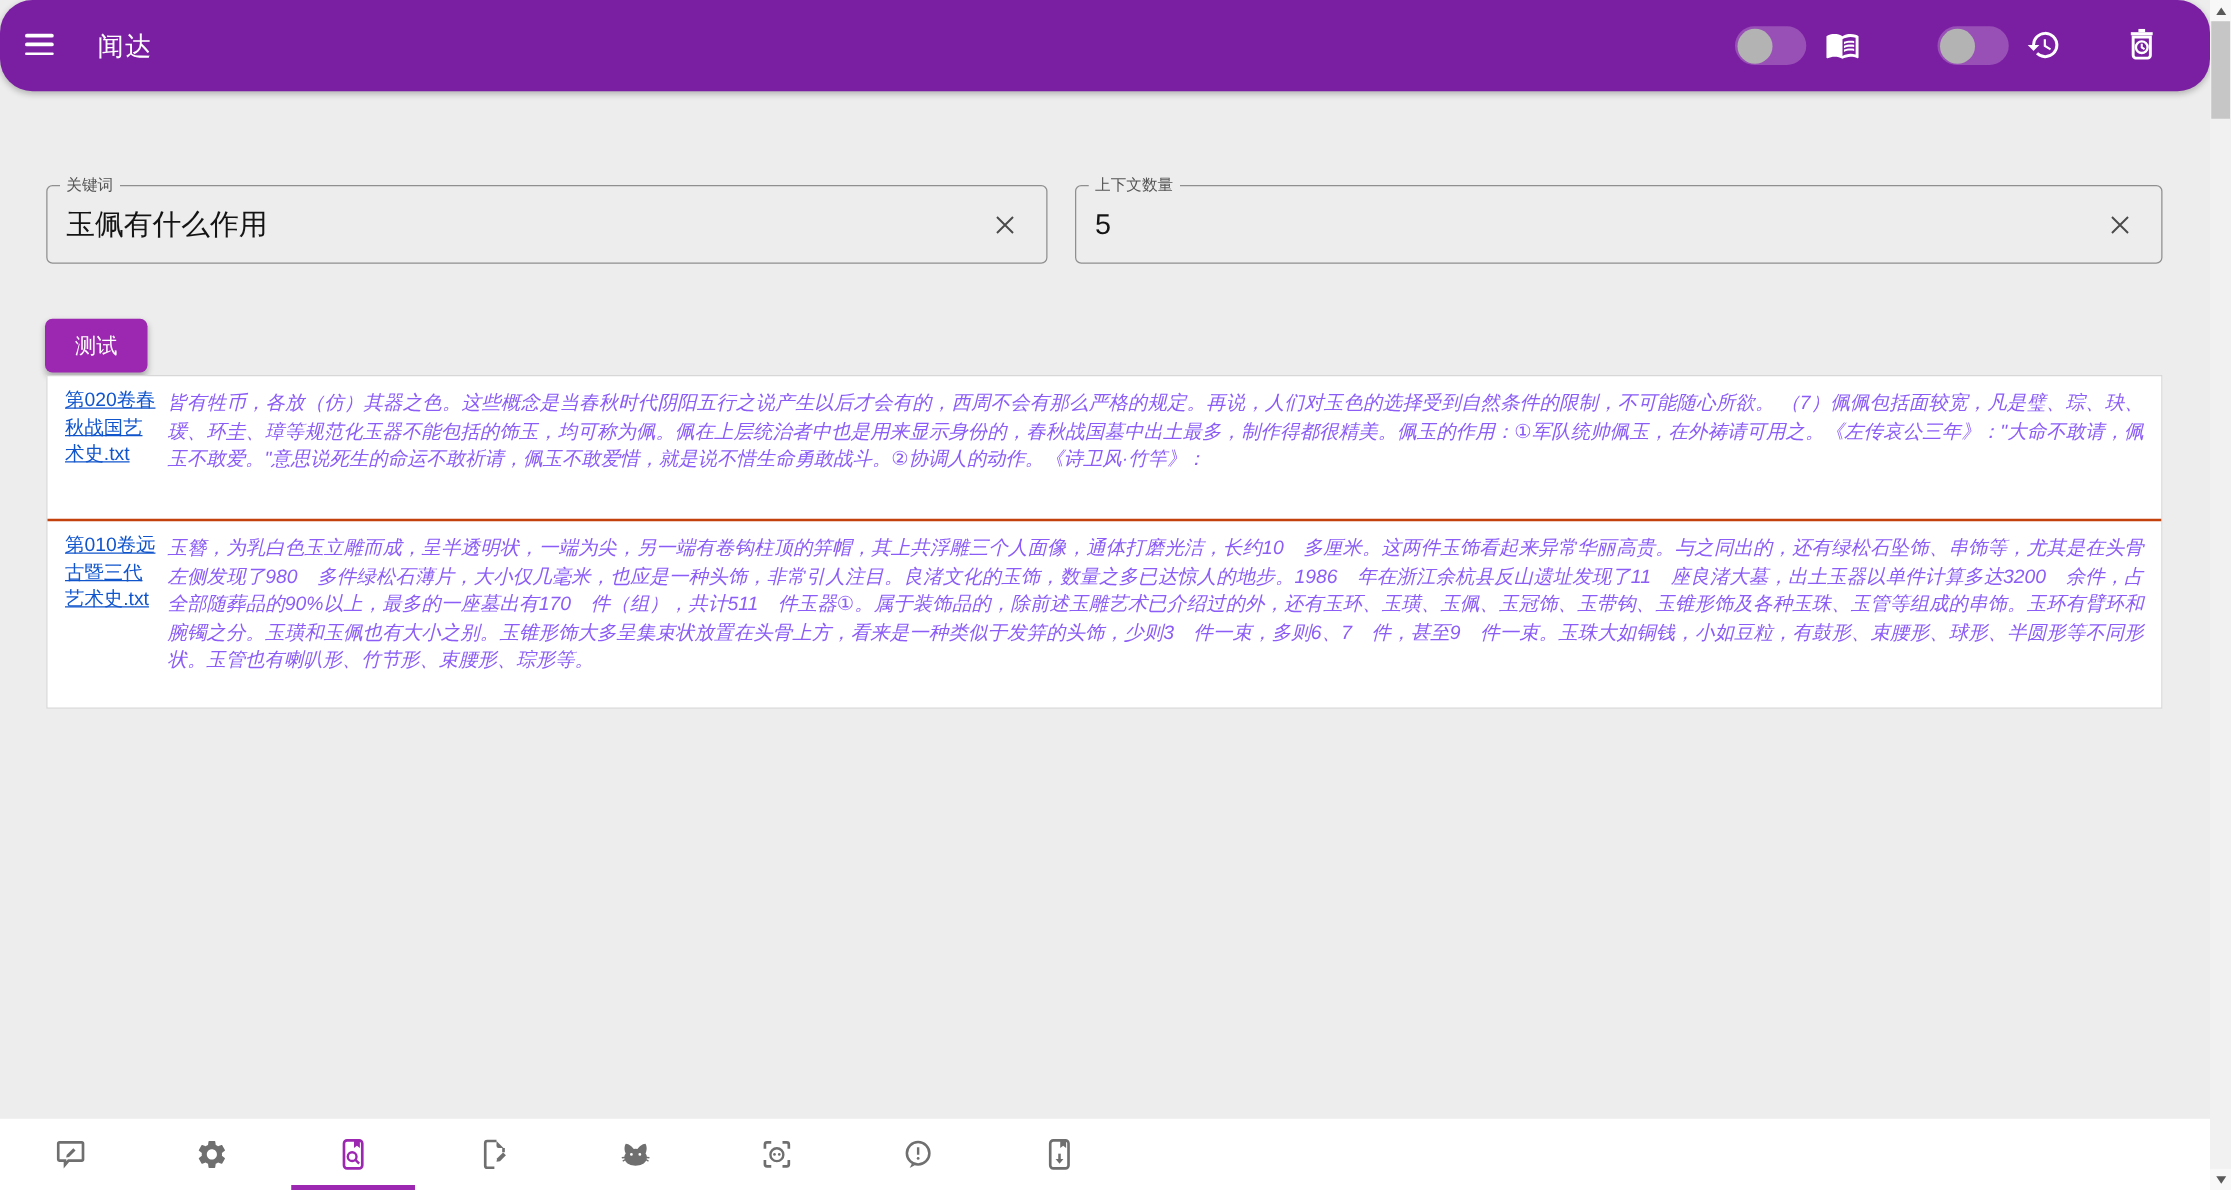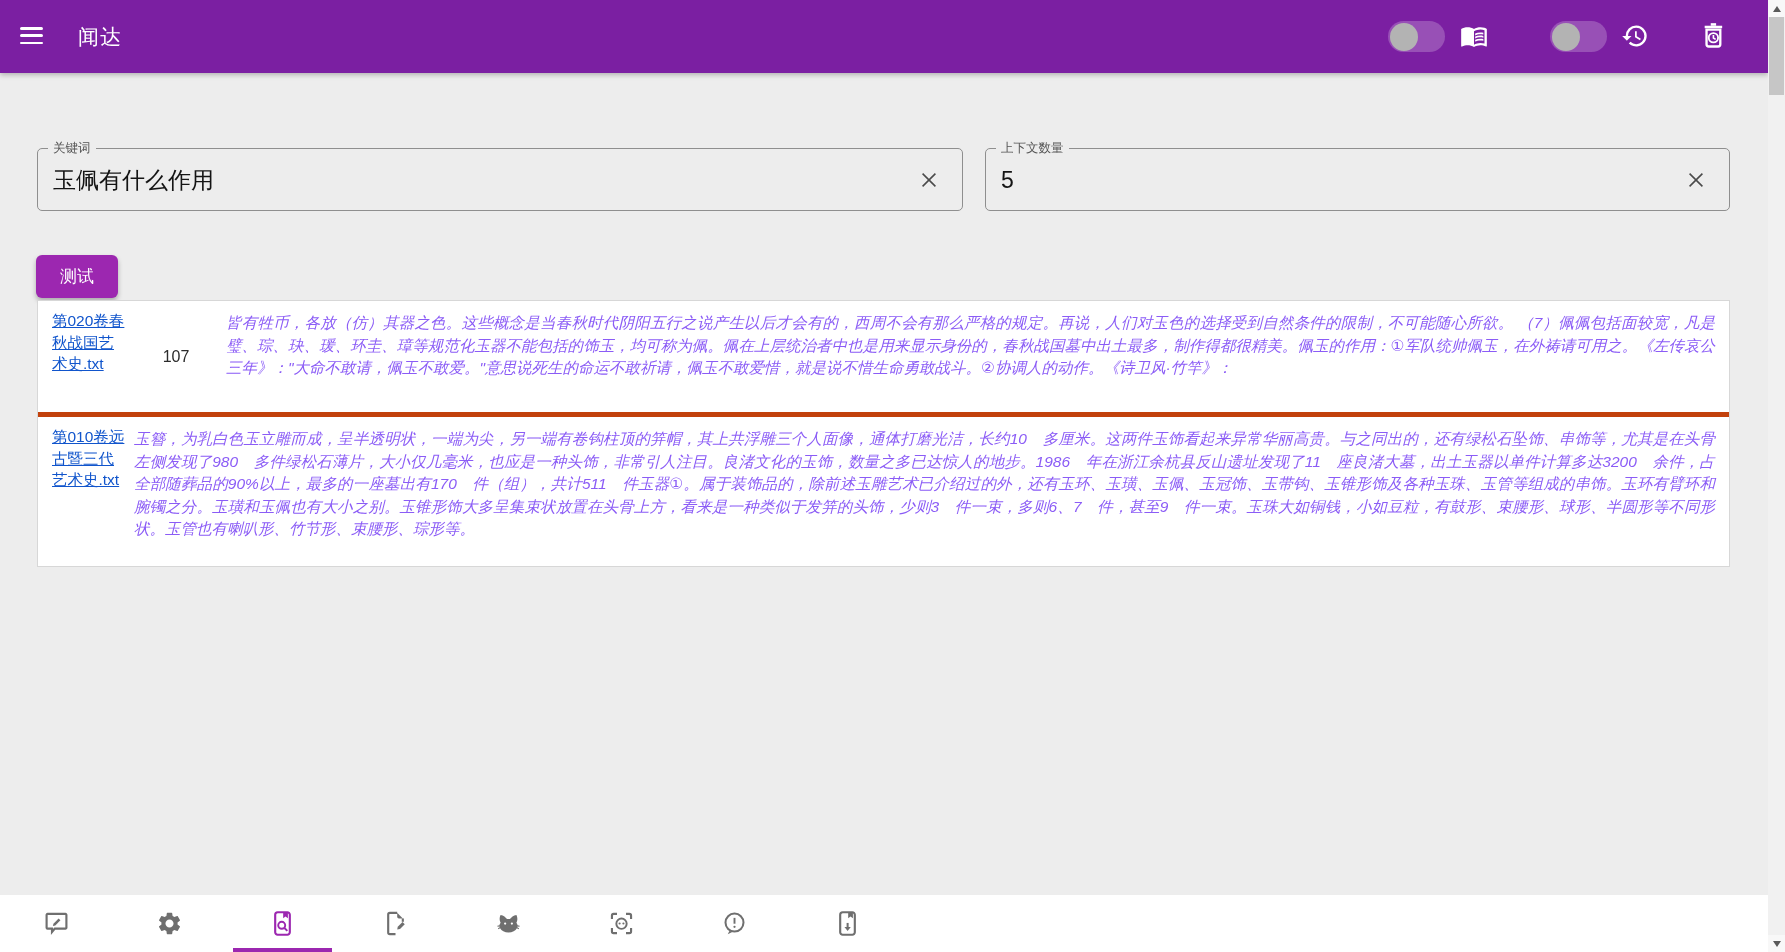--- a/index.html
+++ b/index.html
@@ -7,54 +7,54 @@
   body {
     width:1785px; height:952px; position:relative; overflow:hidden;
     background:#ededed;
     font-family:"Liberation Sans","DejaVu Sans",sans-serif;
     color:#1a1a1a;
   }
 
   
   .app-header {
     position:absolute; top:0; left:0; width:1768px; height:73px;
-    background:#7b1fa2; box-shadow:0 2px 5px rgba(0,0,0,.25);
+    background:#7b1fa2; box-shadow:0 2px 5px rgba(0,0,0,.25);border-radius:26px;
   }
   .hamburger { position:absolute; left:20px; top:27px; width:23px; height:18px; cursor:pointer; }
   .hamburger span { display:block; width:23px; height:2.6px; background:#fff; border-radius:2px; margin-bottom:4.8px; }
   .app-title { position:absolute; left:78px; top:23px; font-size:21px; font-weight:500; color:#fff; letter-spacing:1px; }
   .switch { position:absolute; top:21px; width:57px; height:31px; border-radius:16px;
     background:rgba(255,255,255,.22); cursor:pointer; }
   .switch .knob { position:absolute; left:2px; top:1.5px; width:28px; height:28px; border-radius:50%; background:#b3b3b3; }
   .switch-1 { left:1388px; } .switch-2 { left:1550px; }
   .hdr-icon { position:absolute; top:22px; width:28px; height:28px; color:#fff; cursor:pointer; }
   .hdr-icon svg { width:100%; height:100%; }
   .icon-book { left:1460px; } .icon-history { left:1621px; } .icon-autodelete { left:1700px; }
 
   
   .fields-row { position:absolute; top:148px; left:37px; width:1693px; display:flex; gap:22px; }
   .field { position:relative; height:63px; border:1px solid #8f8f8f; border-radius:5px; }
-  .field-keyword { width:926px; } .field-context { flex:1; }
+  .field-keyword { width:801px; } .field-context { flex:1; }
   .field-legend { position:absolute; top:-9px; left:10px; padding:0 5px; background:#ededed;
     font-size:12.5px; color:#555; }
   .field-value { position:absolute; left:15px; top:50%; transform:translateY(-50%); font-size:23px; color:#141414; }
   .field-clear { position:absolute; right:22px; top:50%; transform:translateY(-50%); width:22px; height:22px;
     cursor:pointer; color:#4a4a4a; }
   .field-clear svg { width:100%; height:100%; }
 
   
   .test-button { position:absolute; top:255px; left:36px; width:82px; height:43px;
     background:#9c27b0; color:#fff; font-size:17px; border:none; border-radius:6px;
     box-shadow:0 3px 5px rgba(0,0,0,.28); cursor:pointer;
     font-family:Liberation Serif, serif; }
 
   
   .results-table { position:absolute; top:300px; left:37px; width:1693px;
     background:#fff; border:1px solid #d7d7d7; }
-  .result-row { display:flex; border-bottom:5px solid #c2410c; }
+  .result-row { display:flex; border-bottom:2px solid #c2410c; }
   .result-row:last-child { border-bottom:none; }
   .cell-file { width:92px; padding:9px 2px 9px 14px; font-size:15.5px; line-height:21.5px; word-break:break-all; }
   .cell-file a { color:#1155cc; text-decoration:underline; cursor:pointer; }
   .cell-count { width:92px; display:flex; align-items:center; justify-content:center;
     font-size:16px; color:#2b2b2b; }
   .cell-text { flex:1; padding:11px 14px 11px 4px; font-size:15.5px; line-height:22.6px;
     color:#8b5cf6; text-align:justify;font-style:italic; }
   .row-1 { min-height:116px; } .row-2 { min-height:149px; }
 
   
@@ -140,21 +140,20 @@
   </div>
 </div>
 
 <button class="test-button">测试</button>
 
 <div class="results-table">
   <div class="result-row row-1">
     <div class="cell-file">
       <a>第020卷春秋战国艺术史.txt</a>
     </div>
-    <div class="cell-count">107</div>
     <div class="cell-text">皆有牲币，各放（仿）其器之色。这些概念是当春秋时代阴阳五行之说产生以后才会有的，西周不会有那么严格的规定。再说，人们对玉色的选择受到自然条件的限制，不可能随心所欲。 （7）佩佩包括面较宽，凡是璧、琮、玦、瑗、环圭、璋等规范化玉器不能包括的饰玉，均可称为佩。佩在上层统治者中也是用来显示身份的，春秋战国墓中出土最多，制作得都很精美。佩玉的作用：①军队统帅佩玉，在外祷请可用之。《左传哀公三年》："大命不敢请，佩玉不敢爱。"意思说死生的命运不敢祈请，佩玉不敢爱惜，就是说不惜生命勇敢战斗。②协调人的动作。《诗卫风·竹竿》：</div>
   </div>
   <div class="result-row row-2">
     <div class="cell-file">
       <a>第010卷远古暨三代艺术史.txt</a>
     </div>
     <div class="cell-text">玉簪，为乳白色玉立雕而成，呈半透明状，一端为尖，另一端有卷钩柱顶的笄帽，其上共浮雕三个人面像，通体打磨光洁，长约10　多厘米。这两件玉饰看起来异常华丽高贵。与之同出的，还有绿松石坠饰、串饰等，尤其是在头骨左侧发现了980　多件绿松石薄片，大小仅几毫米，也应是一种头饰，非常引人注目。良渚文化的玉饰，数量之多已达惊人的地步。1986　年在浙江余杭县反山遗址发现了11　座良渚大墓，出土玉器以单件计算多达3200　余件，占全部随葬品的90%以上，最多的一座墓出有170　件（组），共计511　件玉器①。属于装饰品的，除前述玉雕艺术已介绍过的外，还有玉环、玉璜、玉佩、玉冠饰、玉带钩、玉锥形饰及各种玉珠、玉管等组成的串饰。玉环有臂环和腕镯之分。玉璜和玉佩也有大小之别。玉锥形饰大多呈集束状放置在头骨上方，看来是一种类似于发笄的头饰，少则3　件一束，多则6、7　件，甚至9　件一束。玉珠大如铜钱，小如豆粒，有鼓形、束腰形、球形、半圆形等不同形状。玉管也有喇叭形、竹节形、束腰形、琮形等。</div>
   </div>
 </div>
 

